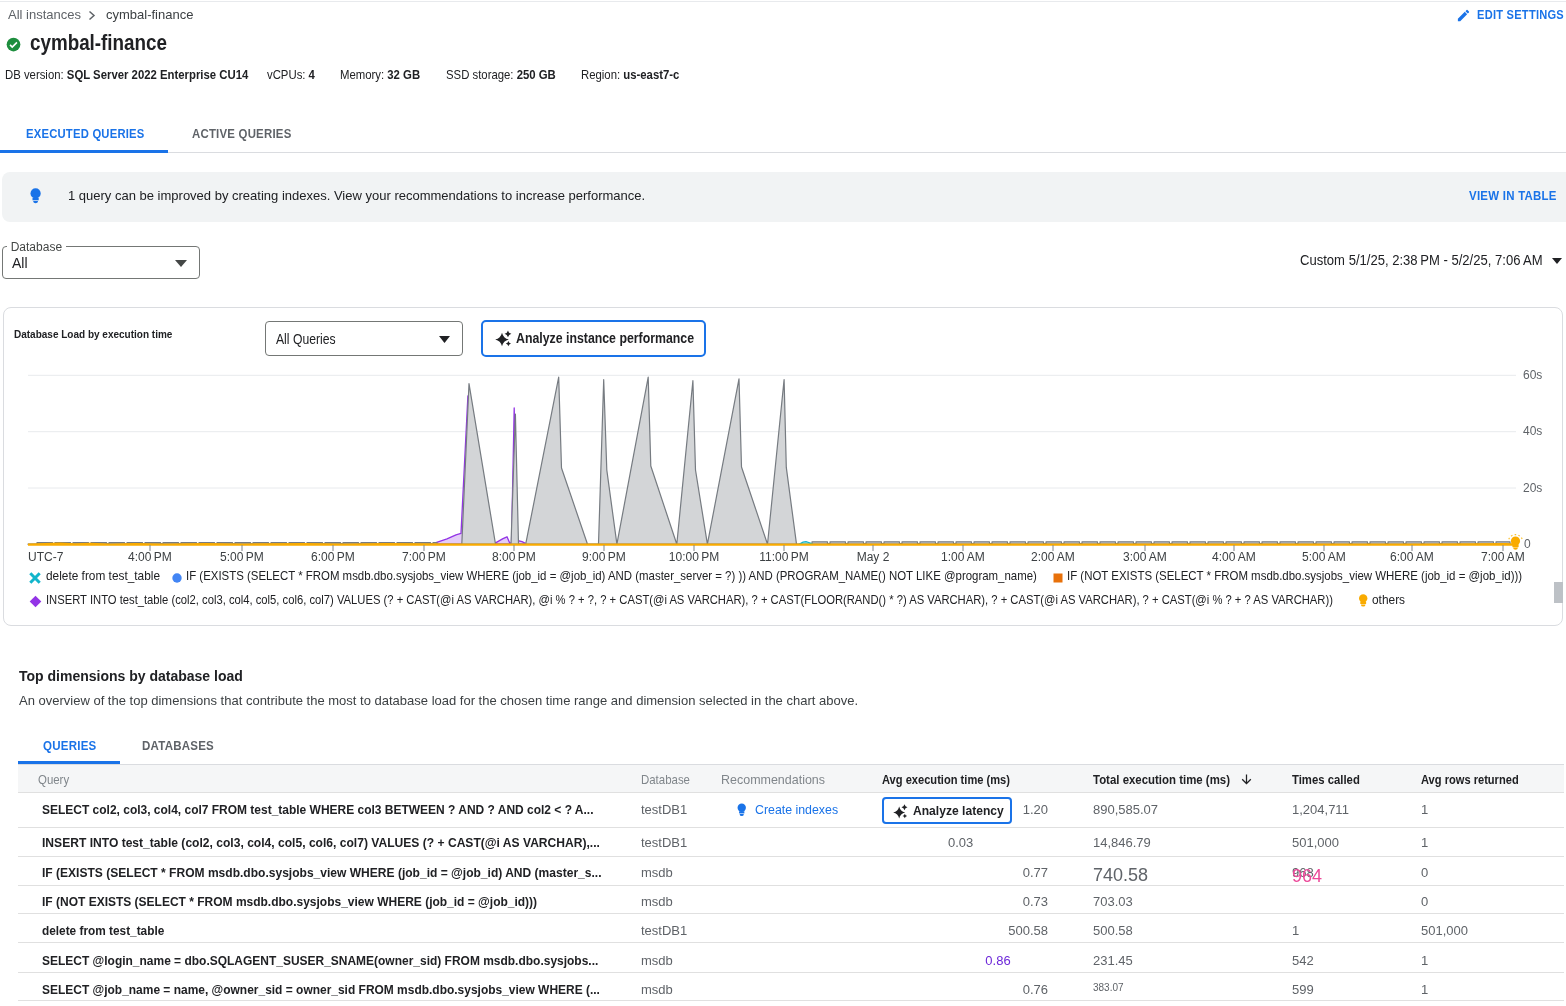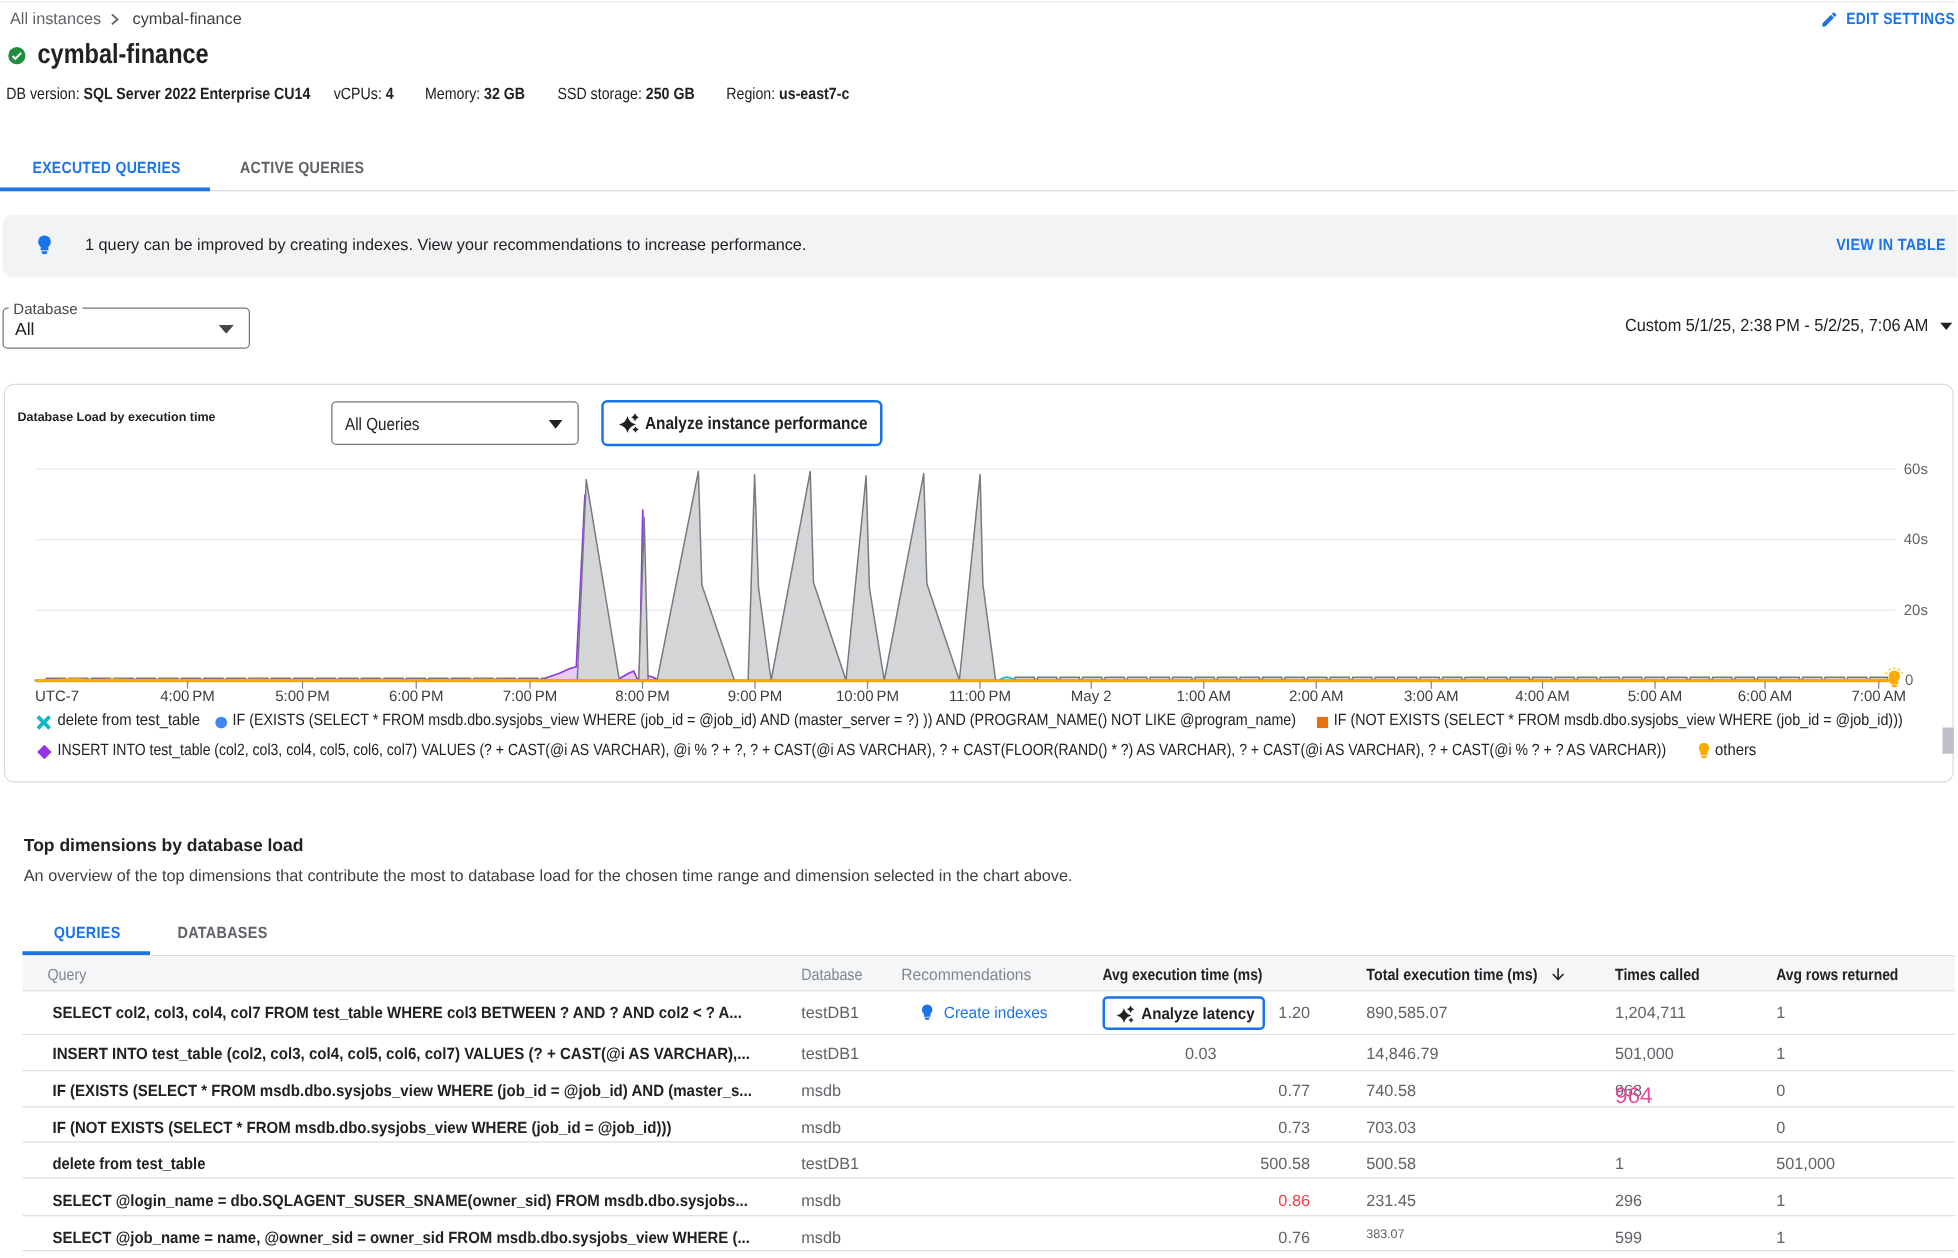--- a/index.html
+++ b/index.html
@@ -195,40 +195,40 @@
 <div class="abs" style="left:1421px;top:802.4px;font-size:13px;color:#5f6368;">1</div>
 <div class="abs sx" style="left:41.5px;top:834.6px;font-size:13px;font-weight:bold;transform:scaleX(0.929);">INSERT INTO test_table (col2, col3, col4, col5, col6, col7) VALUES (? + CAST(@i AS VARCHAR),...</div>
 <div class="abs" style="left:641px;top:834.6px;font-size:13px;color:#5f6368;">testDB1</div>
 <div class="abs" style="left:948px;top:834.6px;width:100px;font-size:13px;color:#5f6368;text-align:left;">0.03</div>
 <div class="abs" style="left:1093px;top:834.6px;font-size:13px;color:#5f6368;">14,846.79</div>
 <div class="abs" style="left:1292px;top:834.6px;font-size:13px;color:#5f6368;">501,000</div>
 <div class="abs" style="left:1421px;top:834.6px;font-size:13px;color:#5f6368;">1</div>
 <div class="abs sx" style="left:41.5px;top:865.2px;font-size:13px;font-weight:bold;transform:scaleX(0.9261);">IF (EXISTS (SELECT * FROM msdb.dbo.sysjobs_view WHERE (job_id = @job_id) AND (master_s...</div>
 <div class="abs" style="left:641px;top:865.2px;font-size:13px;color:#5f6368;">msdb</div>
 <div class="abs" style="left:948px;top:865.2px;width:100px;font-size:13px;color:#5f6368;text-align:right;">0.77</div>
-<div class="abs" style="left:1093px;top:865.2px;font-size:13px;color:#5f6368;">740.58</div>
+<div class="abs" style="left:1093px;top:865.2px;font-size:18px;color:#5f6368;">740.58</div>
 <div class="abs" style="left:1292px;top:865.2px;font-size:13px;color:#5f6368;">968</div>
 <div class="abs" style="left:1421px;top:865.2px;font-size:13px;color:#5f6368;">0</div>
 <div class="abs sx" style="left:41.5px;top:894.1px;font-size:13px;font-weight:bold;transform:scaleX(0.9225);">IF (NOT EXISTS (SELECT * FROM msdb.dbo.sysjobs_view WHERE (job_id = @job_id)))</div>
 <div class="abs" style="left:641px;top:894.1px;font-size:13px;color:#5f6368;">msdb</div>
 <div class="abs" style="left:948px;top:894.1px;width:100px;font-size:13px;color:#5f6368;text-align:right;">0.73</div>
 <div class="abs" style="left:1093px;top:894.1px;font-size:13px;color:#5f6368;">703.03</div>
 <div class="abs" style="left:1292px;top:866px;font-size:18px;color:#ec4899;">964</div>
 <div class="abs" style="left:1421px;top:894.1px;font-size:13px;color:#5f6368;">0</div>
 <div class="abs sx" style="left:41.5px;top:923.1px;font-size:13px;font-weight:bold;transform:scaleX(0.9101);">delete from test_table</div>
 <div class="abs" style="left:641px;top:923.1px;font-size:13px;color:#5f6368;">testDB1</div>
 <div class="abs" style="left:948px;top:923.1px;width:100px;font-size:13px;color:#5f6368;text-align:right;">500.58</div>
 <div class="abs" style="left:1093px;top:923.1px;font-size:13px;color:#5f6368;">500.58</div>
 <div class="abs" style="left:1292px;top:923.1px;font-size:13px;color:#5f6368;">1</div>
 <div class="abs" style="left:1421px;top:923.1px;font-size:13px;color:#5f6368;">501,000</div>
 <div class="abs sx" style="left:41.5px;top:952.6px;font-size:13px;font-weight:bold;transform:scaleX(0.9212);">SELECT @login_name = dbo.SQLAGENT_SUSER_SNAME(owner_sid) FROM msdb.dbo.sysjobs...</div>
 <div class="abs" style="left:641px;top:952.6px;font-size:13px;color:#5f6368;">msdb</div>
-<div class="abs" style="left:948px;top:952.6px;width:100px;font-size:13px;color:#ef4444;text-align:right;">0.86</div>
+<div class="abs" style="left:948px;top:952.6px;width:100px;font-size:13px;color:#6d28d9;text-align:center;">0.86</div>
 <div class="abs" style="left:1093px;top:952.6px;font-size:13px;color:#5f6368;">231.45</div>
-<div class="abs" style="left:1292px;top:952.6px;font-size:13px;color:#5f6368;">296</div>
+<div class="abs" style="left:1292px;top:952.6px;font-size:13px;color:#5f6368;">542</div>
 <div class="abs" style="left:1421px;top:952.6px;font-size:13px;color:#5f6368;">1</div>
 <div class="abs sx" style="left:41.5px;top:982.1px;font-size:13px;font-weight:bold;transform:scaleX(0.9204);">SELECT @job_name = name, @owner_sid = owner_sid FROM msdb.dbo.sysjobs_view WHERE (...</div>
 <div class="abs" style="left:641px;top:982.1px;font-size:13px;color:#5f6368;">msdb</div>
 <div class="abs" style="left:948px;top:982.1px;width:100px;font-size:13px;color:#5f6368;text-align:right;">0.76</div>
 <div class="abs" style="left:1093px;top:982.1px;font-size:10px;color:#5f6368;">383.07</div>
 <div class="abs" style="left:1292px;top:982.1px;font-size:13px;color:#5f6368;">599</div>
 <div class="abs" style="left:1421px;top:982.1px;font-size:13px;color:#5f6368;">1</div>
 <svg class="abs" style="left:737px;top:802.5px;" width="10" height="15" viewBox="0 0 11 16">
     <circle cx="5.2" cy="5" r="4.6" fill="#1a73e8"></circle>
     <rect x="2.3" y="8.9" width="5.8" height="2.3" fill="#1a73e8"></rect>

